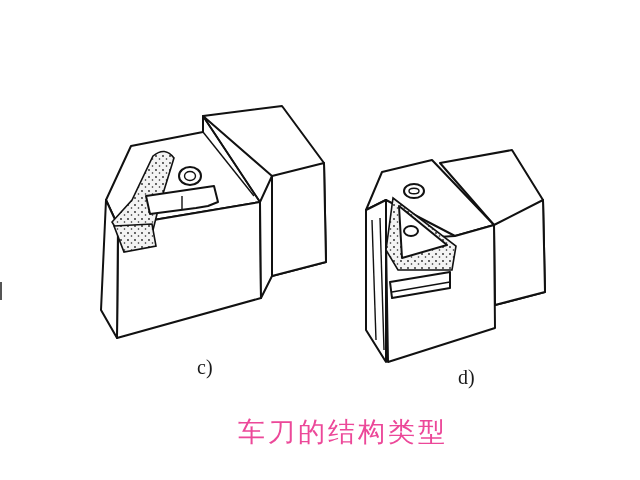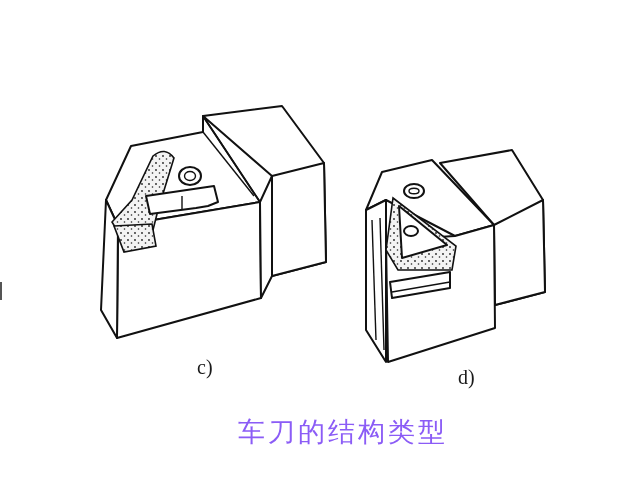--- a/index.html
+++ b/index.html
@@ -1,21 +1,21 @@
 <!DOCTYPE html>
 <html><head>
 <meta charset="utf-8">
 <style>
   html, body { margin: 0; padding: 0; background: #ffffff; }
   body { width: 640px; height: 480px; position: relative; overflow: hidden; font-family: "Liberation Serif", serif; }
   #canvas { position: absolute; left: 0; top: 0; width: 640px; height: 480px; }
   .label { position: absolute; font-family: "Liberation Serif", serif; font-size: 20px; color: #1a1a1a; }
   #label-c { left: 197px; top: 356px; }
   #label-d { left: 458px; top: 366px; }
-  #caption { position: absolute; left: 238px; top: 414px; font-family: "DejaVu Sans", sans-serif; font-size: 27px; letter-spacing: 3px; color: #8b5cf6; }
+  #caption { position: absolute; left: 238px; top: 414px; font-family: "DejaVu Sans", sans-serif; font-size: 27px; letter-spacing: 3px; color: #ec4899; }
   #edge-mark { position: absolute; left: 0; top: 282px; width: 2px; height: 18px; background: #555; }
   .ln { stroke: #111; stroke-width: 2; fill: #fff; stroke-linejoin: round; }
   .thin { stroke: #111; stroke-width: 1.4; fill: none; }
   .dot { fill: url(#stipple); stroke: #111; stroke-width: 1.6; }
 </style>
 </head>
 <body>
 
 <div id="edge-mark"></div>
 

